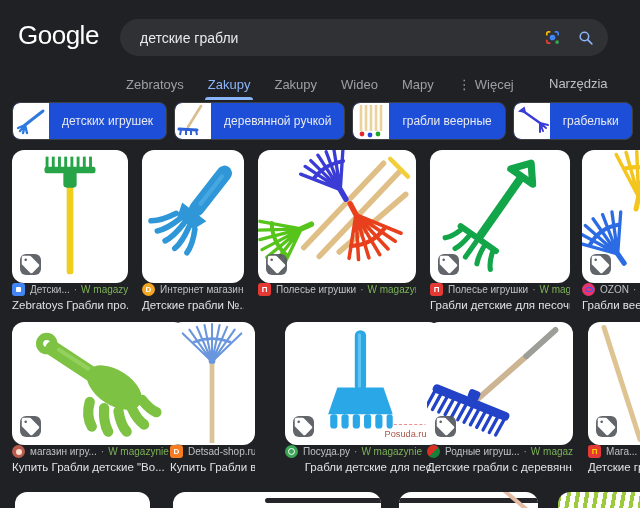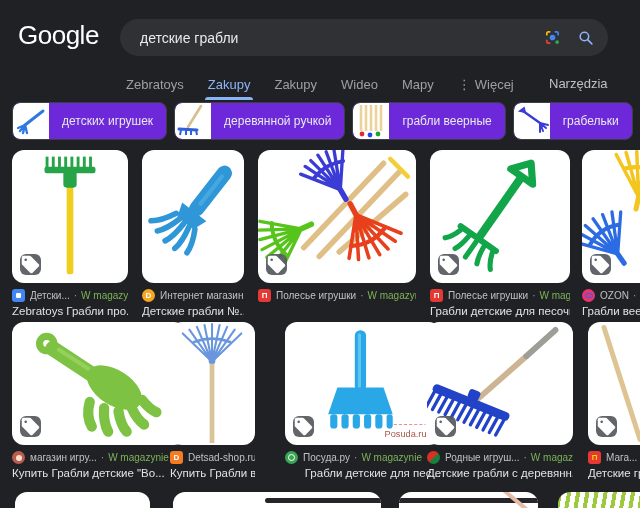--- a/index.html
+++ b/index.html
@@ -32,39 +32,39 @@
   .tab.active { color:#8ab4f8; }
   .tab.active::after {
     content:""; position:absolute; left:-3px; right:-3px; bottom:-8px;
     height:3px; background:#8ab4f8; border-radius:3px 3px 0 0;
   }
   .tab .dots { color:#9aa0a6; margin-right:4px; }
   .tools { position:absolute; left:549px; top:76px; font-size:13px; color:#bdc1c6; }
   
   .chips { position:absolute; left:12px; top:102px; display:flex; gap:7px; }
   .chip {
-    height:38px; background:#6d28d9; border:1px solid #3c4043; border-radius:8px;
+    height:38px; background:#1d4ed8; border:1px solid #3c4043; border-radius:8px;
     display:flex; align-items:center; overflow:hidden; cursor:pointer; flex:0 0 auto;
   }
   .chip-thumb { width:36px; height:36px; background:#fff; border-radius:7px 0 0 7px; flex:0 0 auto; }
   .chip-thumb svg { display:block; }
   .chip-label { padding:0 13px; font-size:12px; color:#e8eaed; white-space:nowrap; }
   
   .result { position:absolute; }
   .card {
     position:relative; background:#ffffff; border-radius:12px; overflow:hidden; width:100%;
   }
   .card svg { display:block; width:100%; height:100%; }
   .tagbtn {
     position:absolute; left:8px; bottom:8px; width:21px; height:21px;
     background:rgba(85,89,94,0.92); border-radius:6px;
     display:flex; align-items:center; justify-content:center;
   }
   .meta {
-    margin-top:6px; display:flex; align-items:center; font-size:10px; color:#bdc1c6;
+    display:flex; align-items:center; font-size:10px; color:#bdc1c6;
     white-space:nowrap; overflow:hidden;
   }
   .fav { width:13px; height:13px; flex:0 0 auto; margin-right:5px;
          display:flex; align-items:center; justify-content:center;
          font-size:8px; font-weight:bold; color:#fff; }
   .fav.sq { border-radius:3px; } .fav.ci { border-radius:50%; }
   .sep { margin:0 4px; color:#9aa0a6; }
   .stock { color:#7cb357; }
   .title {
     margin-top:3px; font-size:11.5px; color:#e0e2e6;

